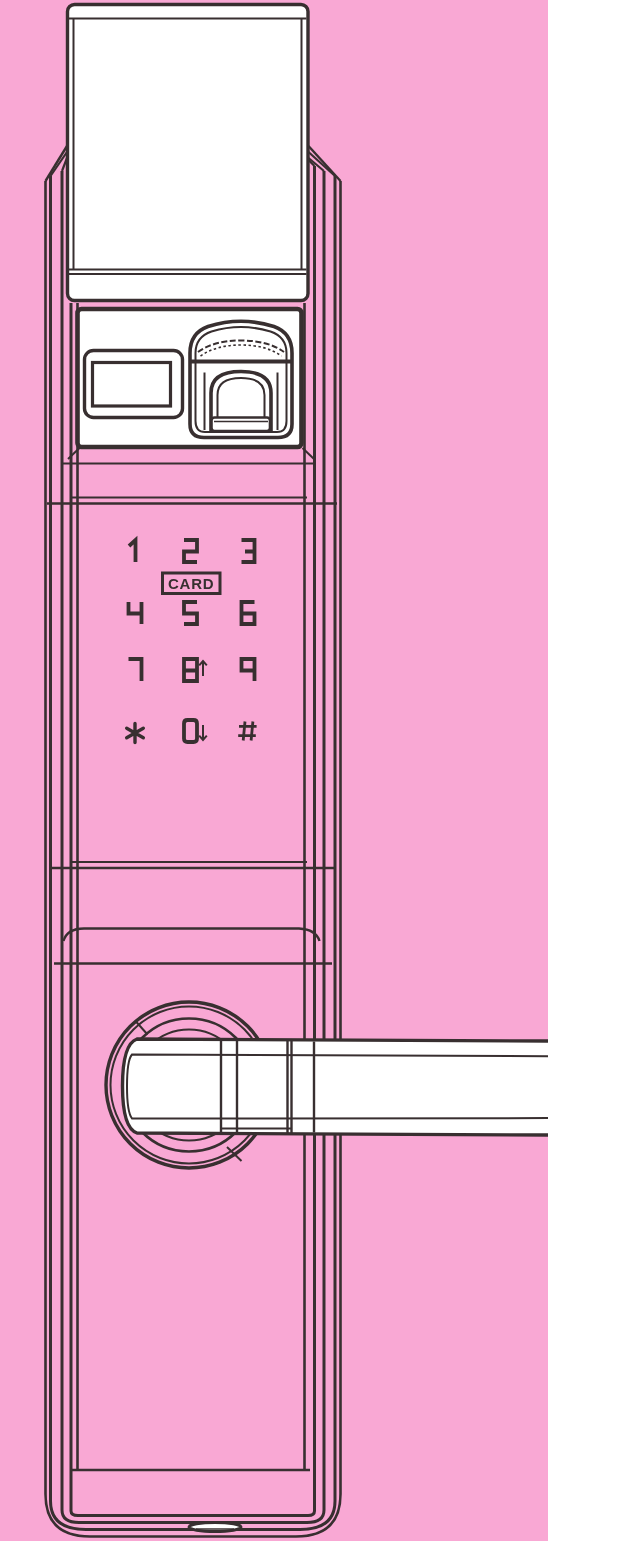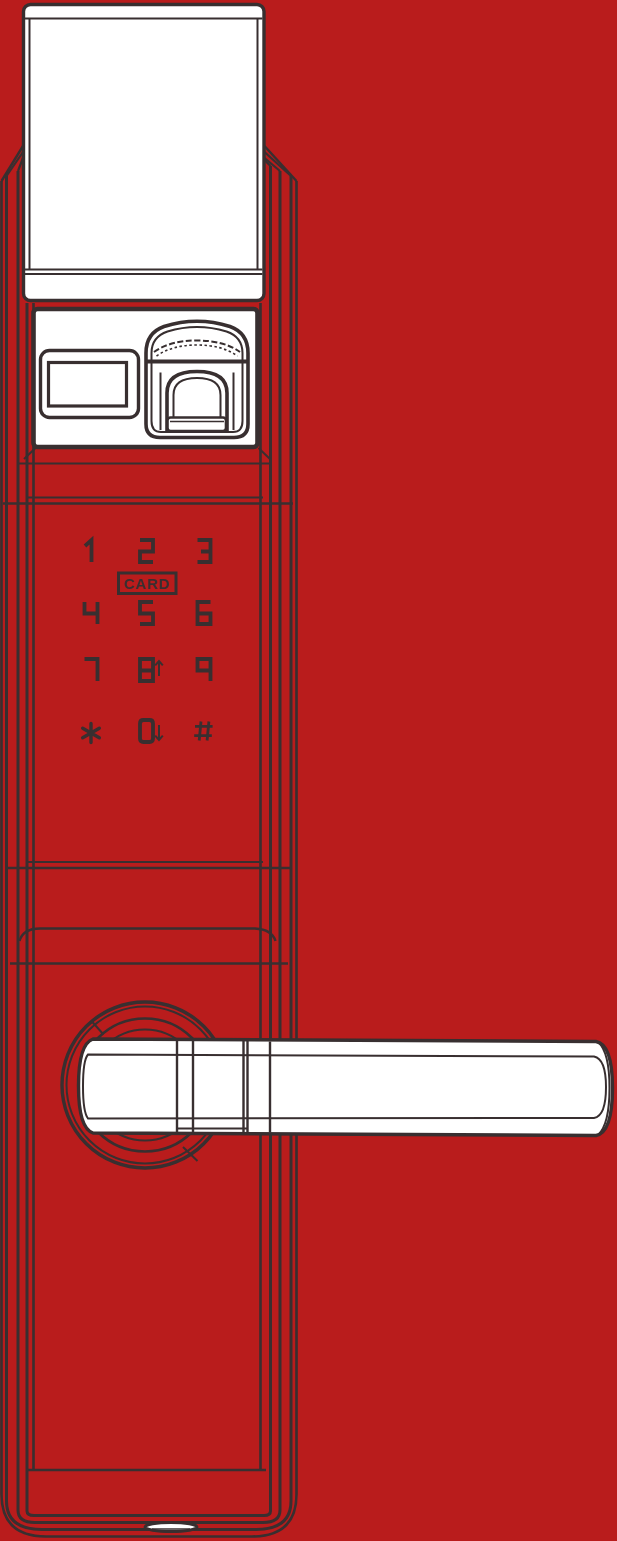--- a/index.html
+++ b/index.html
@@ -1,17 +1,17 @@
 <!DOCTYPE html>
 <html><head>
 <meta charset="utf-8">
 <title>Door lock drawing</title>
 <style>
   html,body{margin:0;padding:0;background:#fff;}
-  .stage{width:617px;height:1541px;background:#b91c1c;position:relative;overflow:hidden;}
+  .stage{width:504px;height:1541px;background:#f9a8d4;position:relative;overflow:hidden;padding-left:44px;}
   svg{display:block;}
   .ln{fill:none;stroke:#382f30;stroke-linecap:butt;stroke-linejoin:miter;}
   .fillw{fill:#ffffff;}
   .card-text{font-family:"Liberation Sans",sans-serif;font-weight:700;font-size:15px;letter-spacing:.8px;fill:#382f30;}
 </style>
 </head>
 <body>
 
 <div class="stage">
 <svg viewBox="0 0 617 1541" width="617" height="1541">

